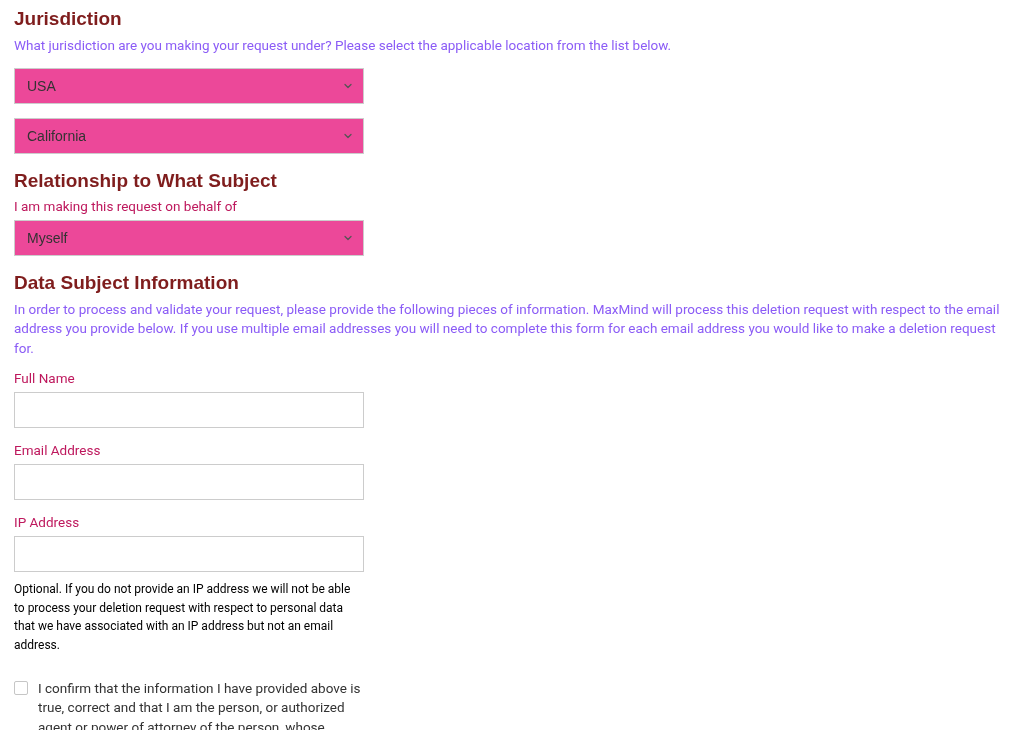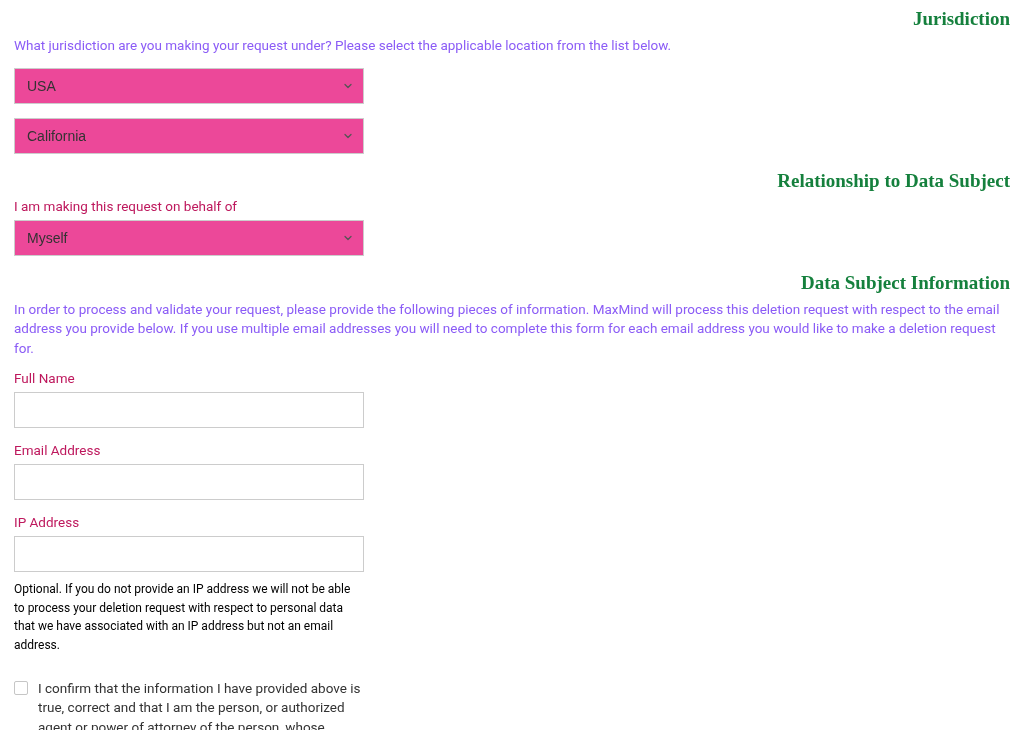--- a/index.html
+++ b/index.html
@@ -11,25 +11,24 @@
     font-size: 14px;
   }
   .page {
     width: 1024px;
     padding: 6px 14px 20px 14px;
     box-sizing: border-box;
   }
   h2.section-heading {
     font-size: 19px;
     font-weight: 700;
-    color: #15803d;
+    color: #7f1d1d;
     margin: 0 0 6px 0;
     padding-top: 2px;
-    font-family: Liberation Serif, serif;
-    text-align: right;
+    font-family: Liberation Sans, sans-serif;
   }
   p.section-desc {
     margin: 4px 0 12px 0;
     font-size: 13.5px;
     color: #8b5cf6;
     line-height: 1.45;
   }
   .field-block {
     margin-bottom: 14px;
     max-width: 350px;
@@ -128,21 +127,21 @@
     <select class="select-input">
       <option>California</option>
     </select>
     <span class="chev">
       <svg width="12" height="12" viewBox="0 0 24 24" fill="none" stroke="#555" stroke-width="2.5" stroke-linecap="round" stroke-linejoin="round">
           <polyline points="6 9 12 15 18 9"></polyline>
         </svg>
     </span>
   </div>
 
-  <h2 class="section-heading">Relationship to Data Subject</h2>
+  <h2 class="section-heading">Relationship to What Subject</h2>
   <label class="field-label">I am making this request on behalf of</label>
 
   <div class="select-wrap">
     <select class="select-input">
       <option>Myself</option>
     </select>
     <span class="chev">
       <svg width="12" height="12" viewBox="0 0 24 24" fill="none" stroke="#555" stroke-width="2.5" stroke-linecap="round" stroke-linejoin="round">
           <polyline points="6 9 12 15 18 9"></polyline>
         </svg>

